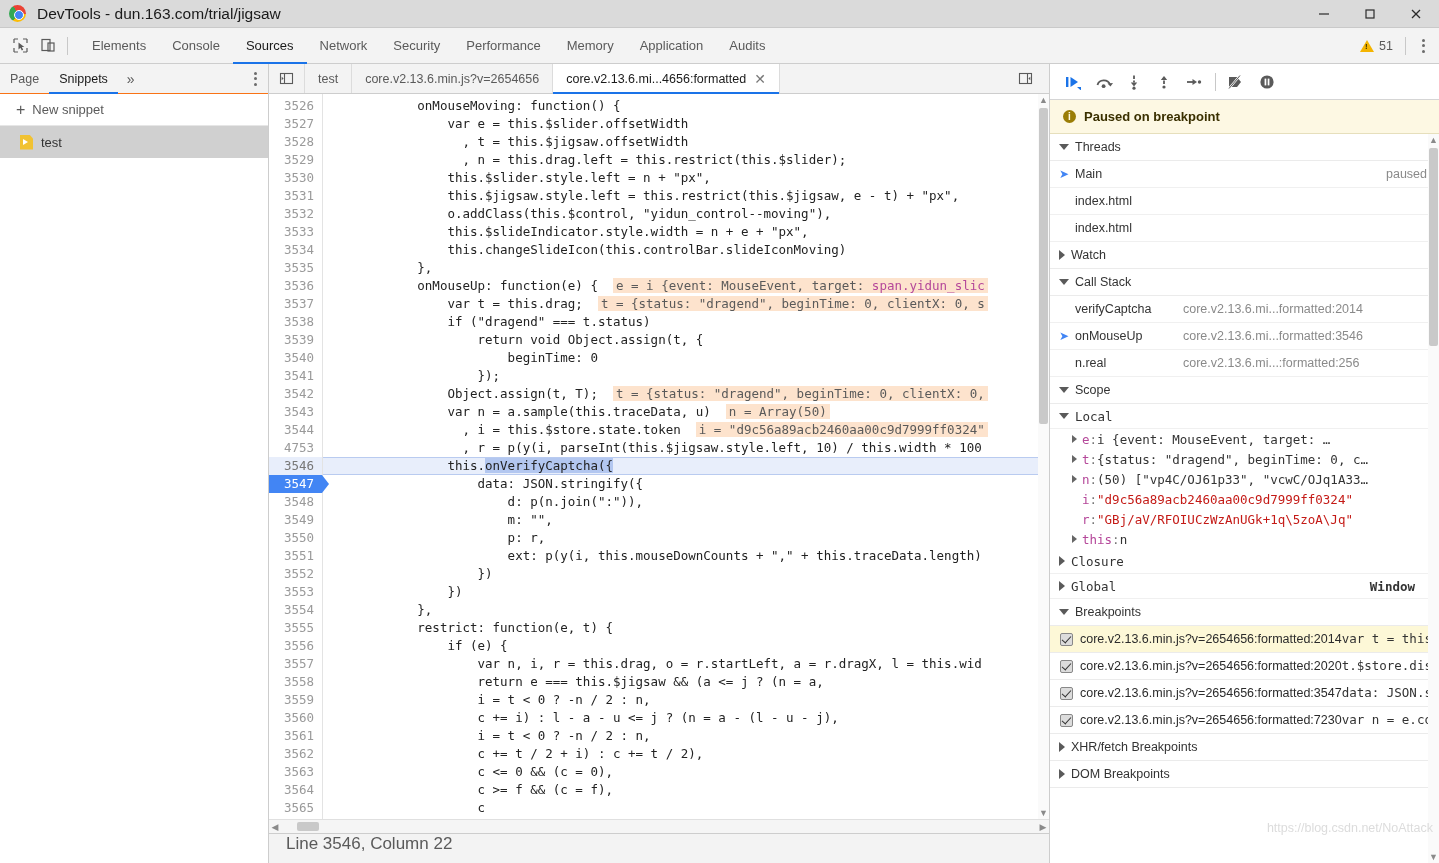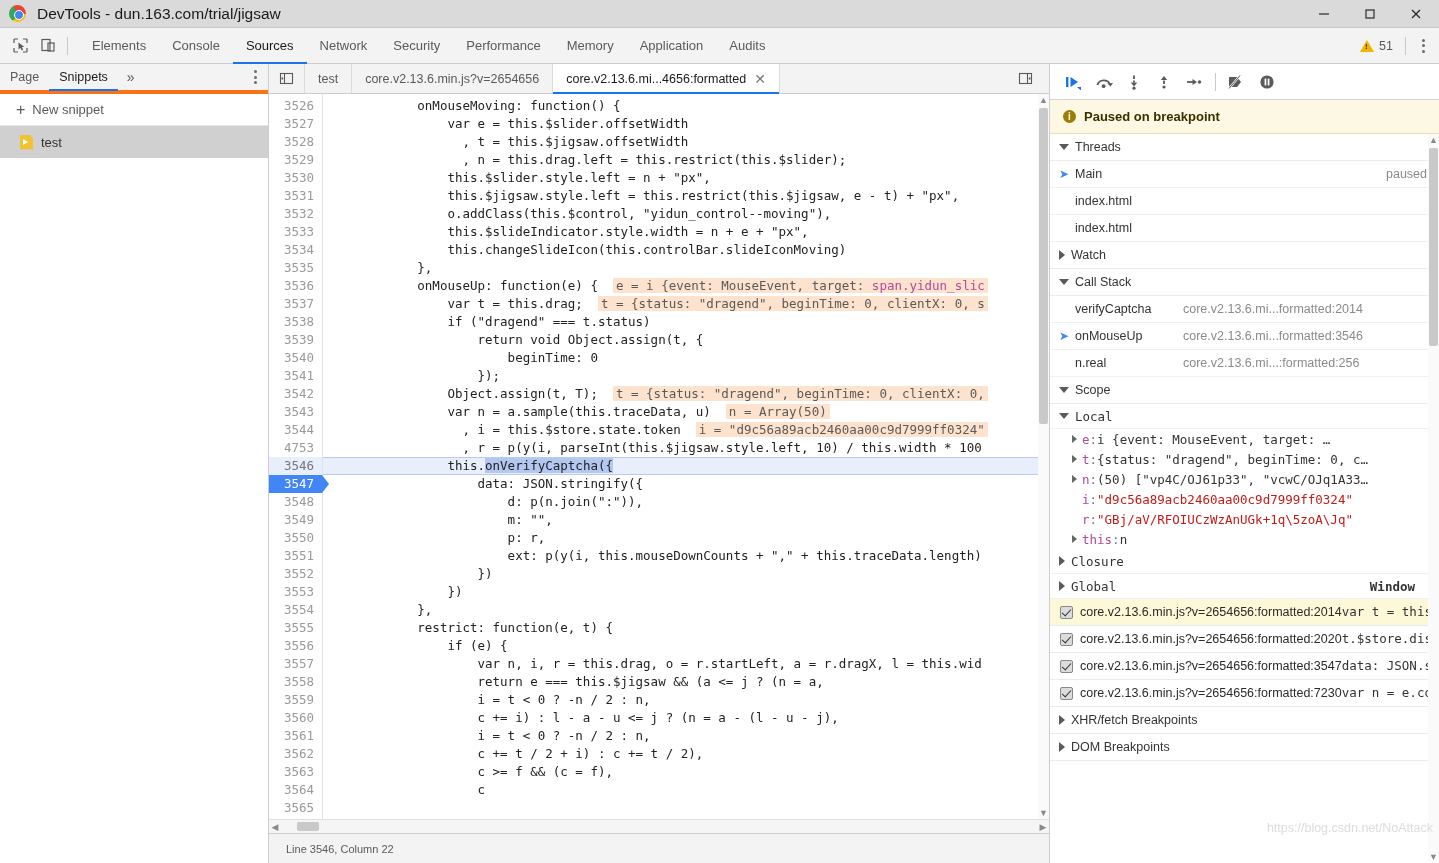--- a/index.html
+++ b/index.html
@@ -63,21 +63,21 @@
   .kebab { width: 24px; height: 28px; display: flex; flex-direction: column; align-items: center; justify-content: center; gap: 2.5px; }
   .kebab i { width: 3px; height: 3px; background: #6b6b6b; border-radius: 50%; display: block; }
 
   
   .bodyrow { flex: 1 1 auto; display: flex; min-height: 0; }
 
   
   .navigator { width: 269px; flex: 0 0 269px; display: flex; flex-direction: column;
                border-right: 1px solid #cdcdcd; background: #fff; }
   .nav-tabs { height: 30px; flex: 0 0 30px; display: flex; align-items: stretch;
-              background: #f3f3f3; border-bottom: 4px solid #f97316; }
+              background: #f3f3f3; border-bottom: 1px solid #f97316; }
   .nav-tab { display: flex; align-items: center; padding: 0 10px; font-size: 12.5px; color: #5a5a5a; position: relative; }
   .nav-tab.active { color: #1a1a1a; }
   .nav-tab.active::after { content: ""; position: absolute; left: 0; right: 0; bottom: -1px; height: 2px; background: #1a73e8; }
   .nav-more { display: flex; align-items: center; padding: 0 9px; color: #5a5a5a; font-size: 14px; }
   .nav-kebab { margin-left: auto; width: 26px; display: flex; flex-direction: column; align-items: center; justify-content: center; gap: 2.5px; }
   .nav-kebab i { width: 3px; height: 3px; background: #6b6b6b; border-radius: 50%; }
   .new-snippet { height: 32px; display: flex; align-items: center; padding-left: 16px; gap: 7px;
                  font-size: 13px; color: #5a5a5a; border-bottom: 1px solid #e6e6e6; }
   .plus { font-size: 16px; line-height: 1; color: #5a5a5a; }
   .snippet-row { height: 32px; display: flex; align-items: center; padding-left: 20px; gap: 8px;
@@ -122,21 +122,21 @@
   .inlineval .prop { color: #b5489a; }
   .scroll-v { position: absolute; right: 0; top: 0; width: 11px; height: 100%; background: #fafafa; }
   .scroll-v .thumb { position: absolute; left: 1px; width: 9px; background: #c9c9c9; border-radius: 2px; }
   .scroll-arrow { position: absolute; left: 1px; width: 9px; height: 12px; color: #8a8a8a; font-size: 9px;
                   text-align: center; line-height: 12px; }
   .hscroll { height: 14px; flex: 0 0 14px; background: #f5f5f5; border-top: 1px solid #e0e0e0;
              position: relative; display: flex; align-items: center; }
   .hscroll .hthumb { position: absolute; height: 9px; background: #c9c9c9; border-radius: 2px; }
   .hscroll .harrow { width: 12px; text-align: center; font-size: 9px; color: #8a8a8a; }
   .statusbar { height: 30px; flex: 0 0 30px; background: #f3f3f3; border-top: 1px solid #cdcdcd;
-               display: flex; align-items: center; padding-left: 17px; font-size: 11px; color: #5a5a5a; }
+               display: flex; padding-left: 17px; font-size: 17px; color: #5a5a5a; }
 
   
   .debugger { width: 389px; flex: 0 0 389px; display: flex; flex-direction: column;
               background: #fff; position: relative; min-width: 0; }
   .debug-toolbar { height: 36px; flex: 0 0 36px; display: flex; align-items: center;
                    gap: 2px; padding-left: 10px; border-bottom: 1px solid #d5d5d5; background: #fff; }
   .dbtn { width: 28px; height: 28px; display: flex; align-items: center; justify-content: center; color: #5a5a5a; }
   .dbtn.primary { color: #1a73e8; }
   .paused-banner { flex: 0 0 34px; height: 34px; background: #fdf8e3; display: flex; align-items: center;
                    gap: 8px; padding-left: 13px; font-size: 13px; font-weight: bold; color: #3a3000;
@@ -377,20 +377,21 @@
               <div class="codeline">                })</div>
               <div class="codeline">            },</div>
               <div class="codeline">            restrict: function(e, t) {</div>
               <div class="codeline">                if (e) {</div>
               <div class="codeline">                    var n, i, r = this.drag, o = r.startLeft, a = r.dragX, l = this.wid</div>
               <div class="codeline">                    return e === this.$jigsaw &amp;&amp; (a &lt;= j ? (n = a,</div>
               <div class="codeline">                    i = t &lt; 0 ? -n / 2 : n,</div>
               <div class="codeline">                    c += i) : l - a - u &lt;= j ? (n = a - (l - u - j),</div>
               <div class="codeline">                    i = t &lt; 0 ? -n / 2 : n,</div>
               <div class="codeline">                    c += t / 2 + i) : c += t / 2),</div>
+              <div class="codeline">                    c &lt;= 0 &amp;&amp; (c = 0),</div>
               <div class="codeline">                    c &gt;= f &amp;&amp; (c = f),</div>
               <div class="codeline">                    c</div>
               <div class="codeline"></div>
             </div>
           <div class="scroll-v">
             <div class="scroll-arrow" style="top:0">▲</div>
             <div class="thumb" style="top:14px; height:316px;"></div>
             <div class="scroll-arrow" style="bottom:0">▼</div>
           </div>
         </div>
@@ -562,20 +563,24 @@
         <div class="scope-sub">
           <span class="tri right"></span>
           <span>Closure</span>
         </div>
         <div class="scope-sub">
           <span class="tri right"></span>
           <span>Global</span>
           <span class="rmeta">Window</span>
         </div>
 
+        <div class="section-head">
+          <span class="tri down"></span>
+          <span>Breakpoints</span>
+        </div>
         <div id="bp-list">
             <div class="bp-item active">
               <span class="bp-check"></span>
               <span class="bp-texts"><span class="bp-loc">core.v2.13.6.min.js?v=2654656:formatted:2014</span><span class="bp-code">var t = this;</span></span>
             </div>
             <div class="bp-item">
               <span class="bp-check"></span>
               <span class="bp-texts"><span class="bp-loc">core.v2.13.6.min.js?v=2654656:formatted:2020</span><span class="bp-code">t.$store.dispatch(C, Object.assign({</span></span>
             </div>
             <div class="bp-item">

